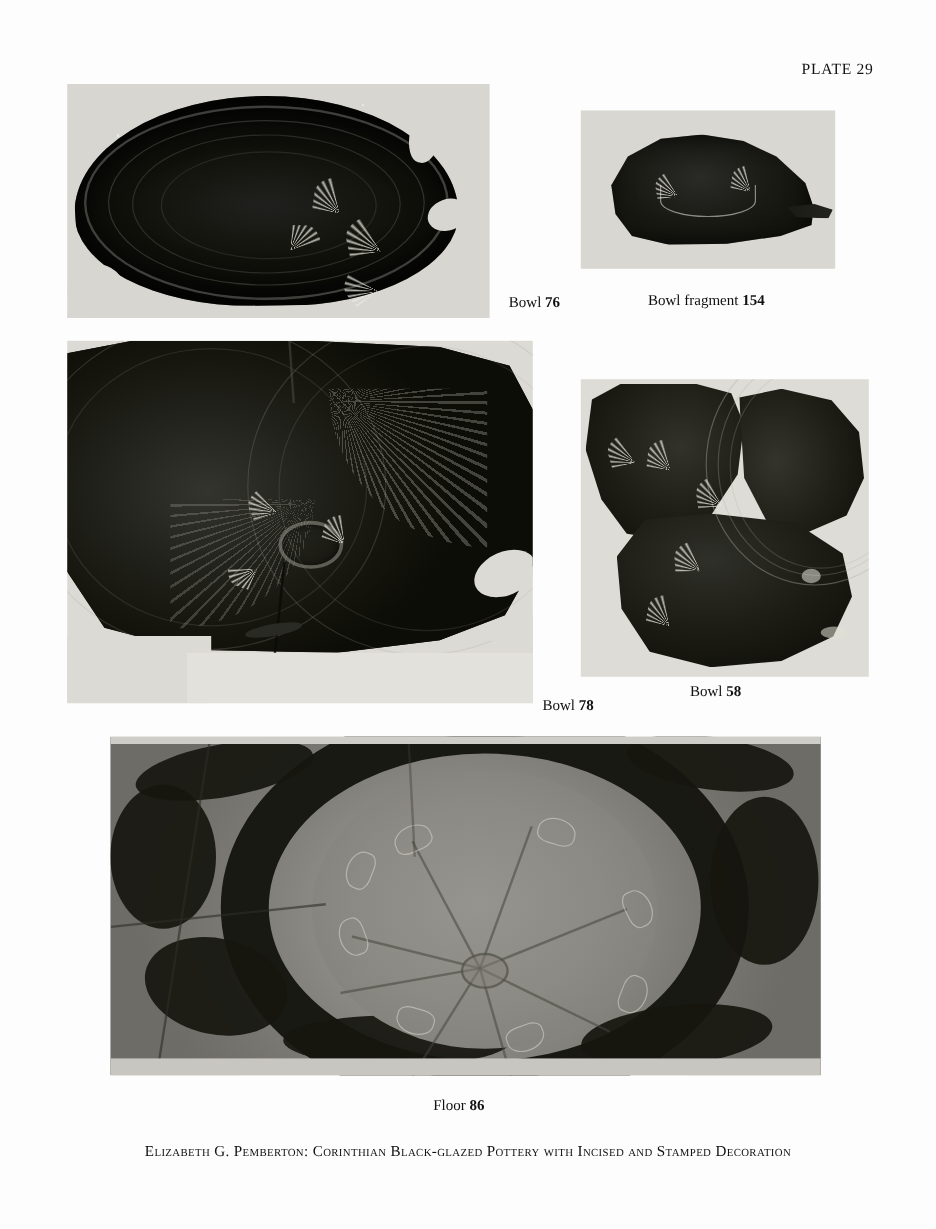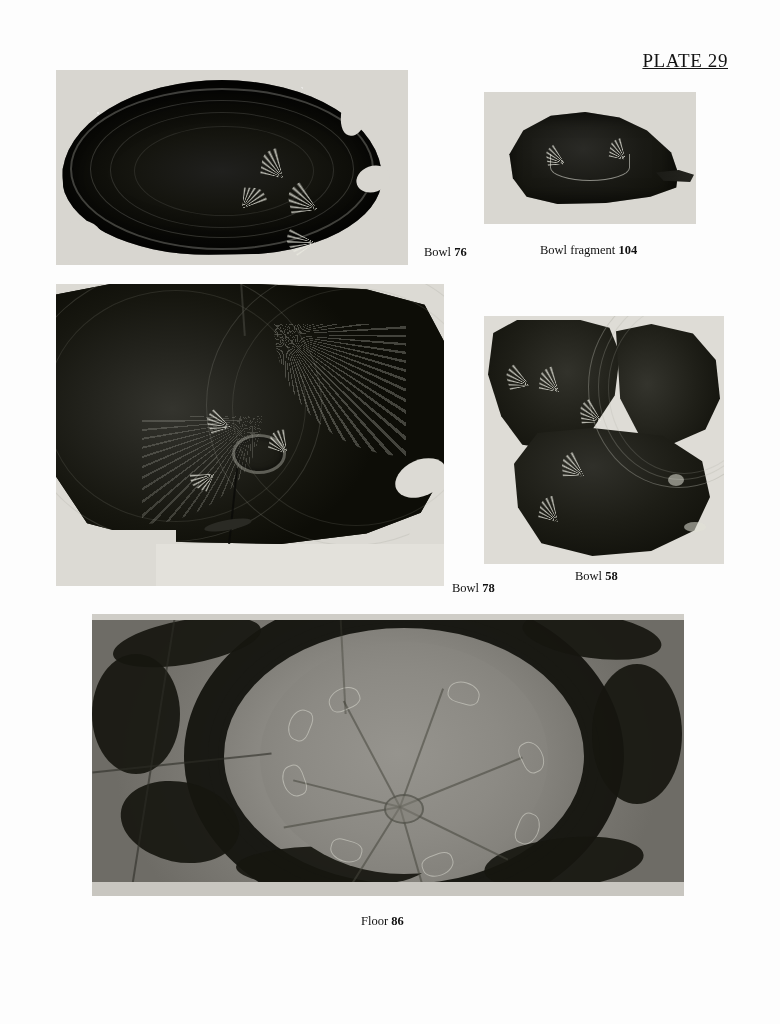--- a/index.html
+++ b/index.html
@@ -22,26 +22,25 @@
     width: 780px;
     height: 1024px;
     background: #fdfdfd;
   }
 
   
   .plate-number {
     position: absolute;
     right: 52px;
     top: 50px;
-    font-size: 19px;
+    font-size: 13px;
     letter-spacing: 0.6px;
     font-variant: small-caps;
     text-transform: uppercase;
     color: #141414;
-    text-decoration: underline;
   }
 
   
   .photo {
     position: absolute;
     overflow: hidden;
     background: #cfcfcf;
   }
 
   
@@ -396,21 +395,21 @@
   </div>
 
   <div class="photo" id="photo-frag104">
     <div class="sherd"></div>
     <div class="tail"></div>
     <div class="tendril"></div>
     <div class="palmette p1"></div>
     <div class="palmette p2"></div>
   </div>
   <div class="caption" id="cap-frag104">
-    <span>Bowl fragment </span><b>104</b>
+    <span>Bowl fragment </span><b>154</b>
   </div>
 
   <div class="photo" id="photo-bowl78">
     <div class="body"></div>
     <div class="wall-arc w1"></div>
     <div class="wall-arc w2"></div>
     <div class="wall-arc w3"></div>
     <div class="wall-arc w4"></div>
     <div class="ray-fan"></div>
     <div class="ray-fan2"></div>
@@ -484,14 +483,15 @@
     <div class="crackline cl1"></div>
     <div class="crackline cl2"></div>
     <div class="crackline cl3"></div>
     <div class="top-edge"></div>
     <div class="bottom-edge"></div>
   </div>
   <div class="caption" id="cap-plate86">
     <span>Floor </span><b>86</b>
   </div>
 
+  <div class="footer">Elizabeth G. Pemberton:  Corinthian Black-glazed Pottery with Incised and Stamped Decoration</div>
 
 </div>
 
 </body></html>

